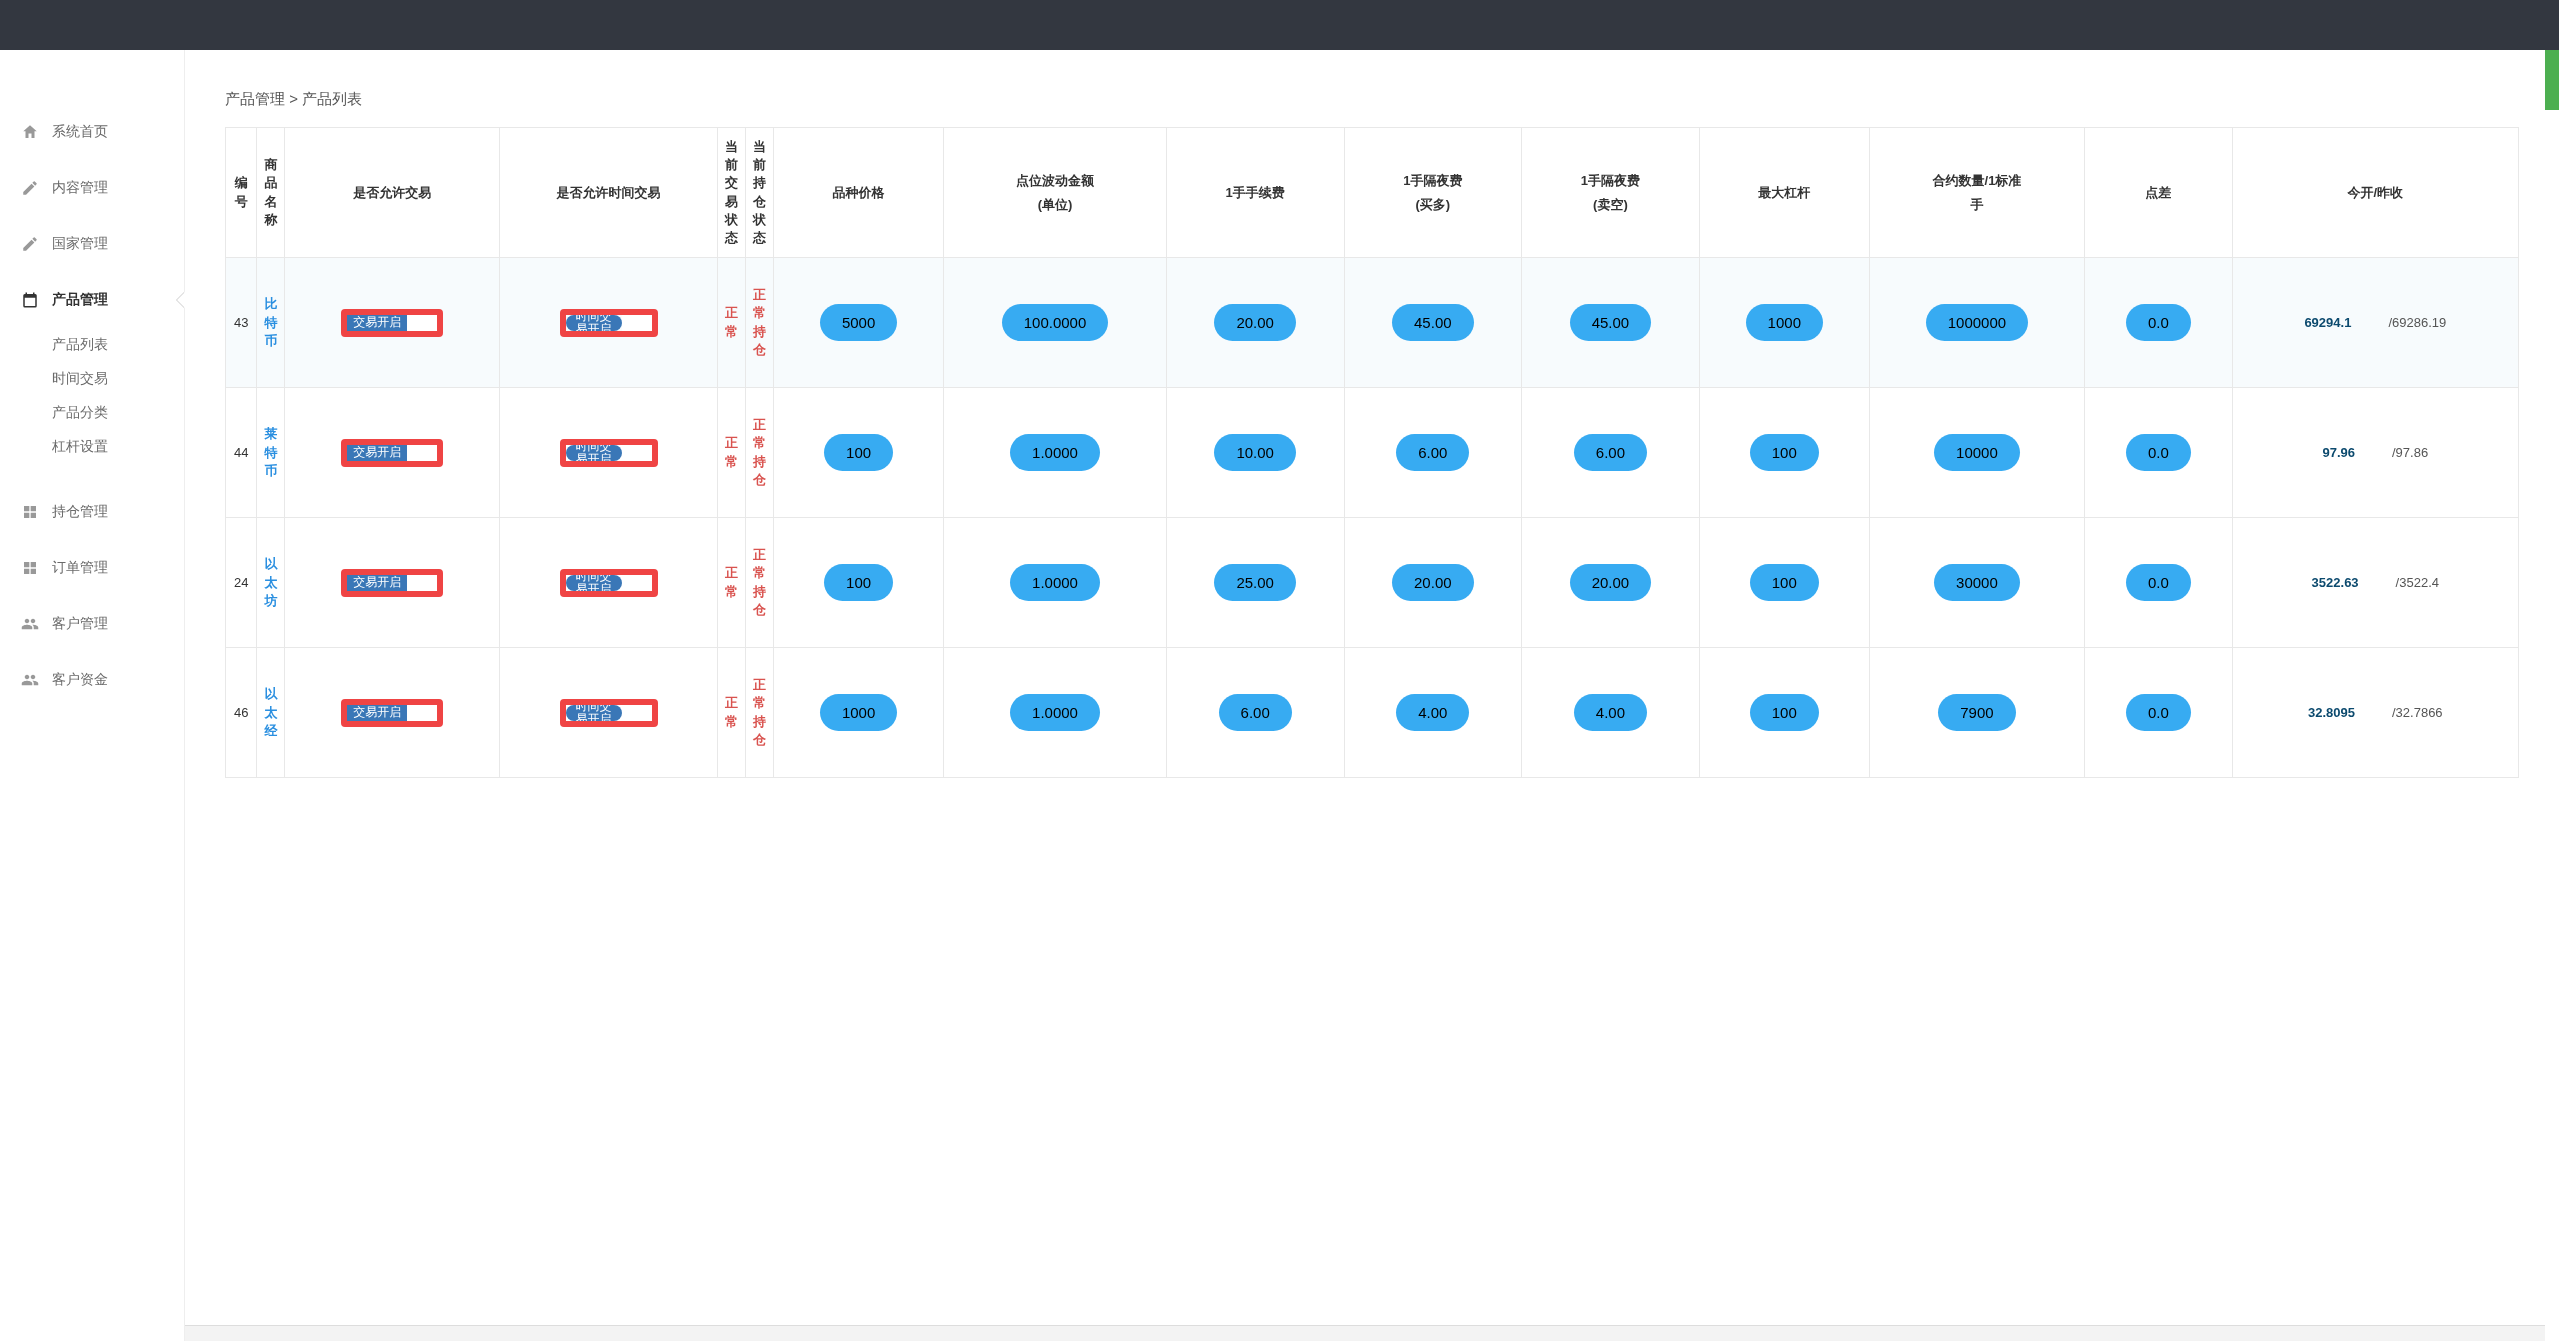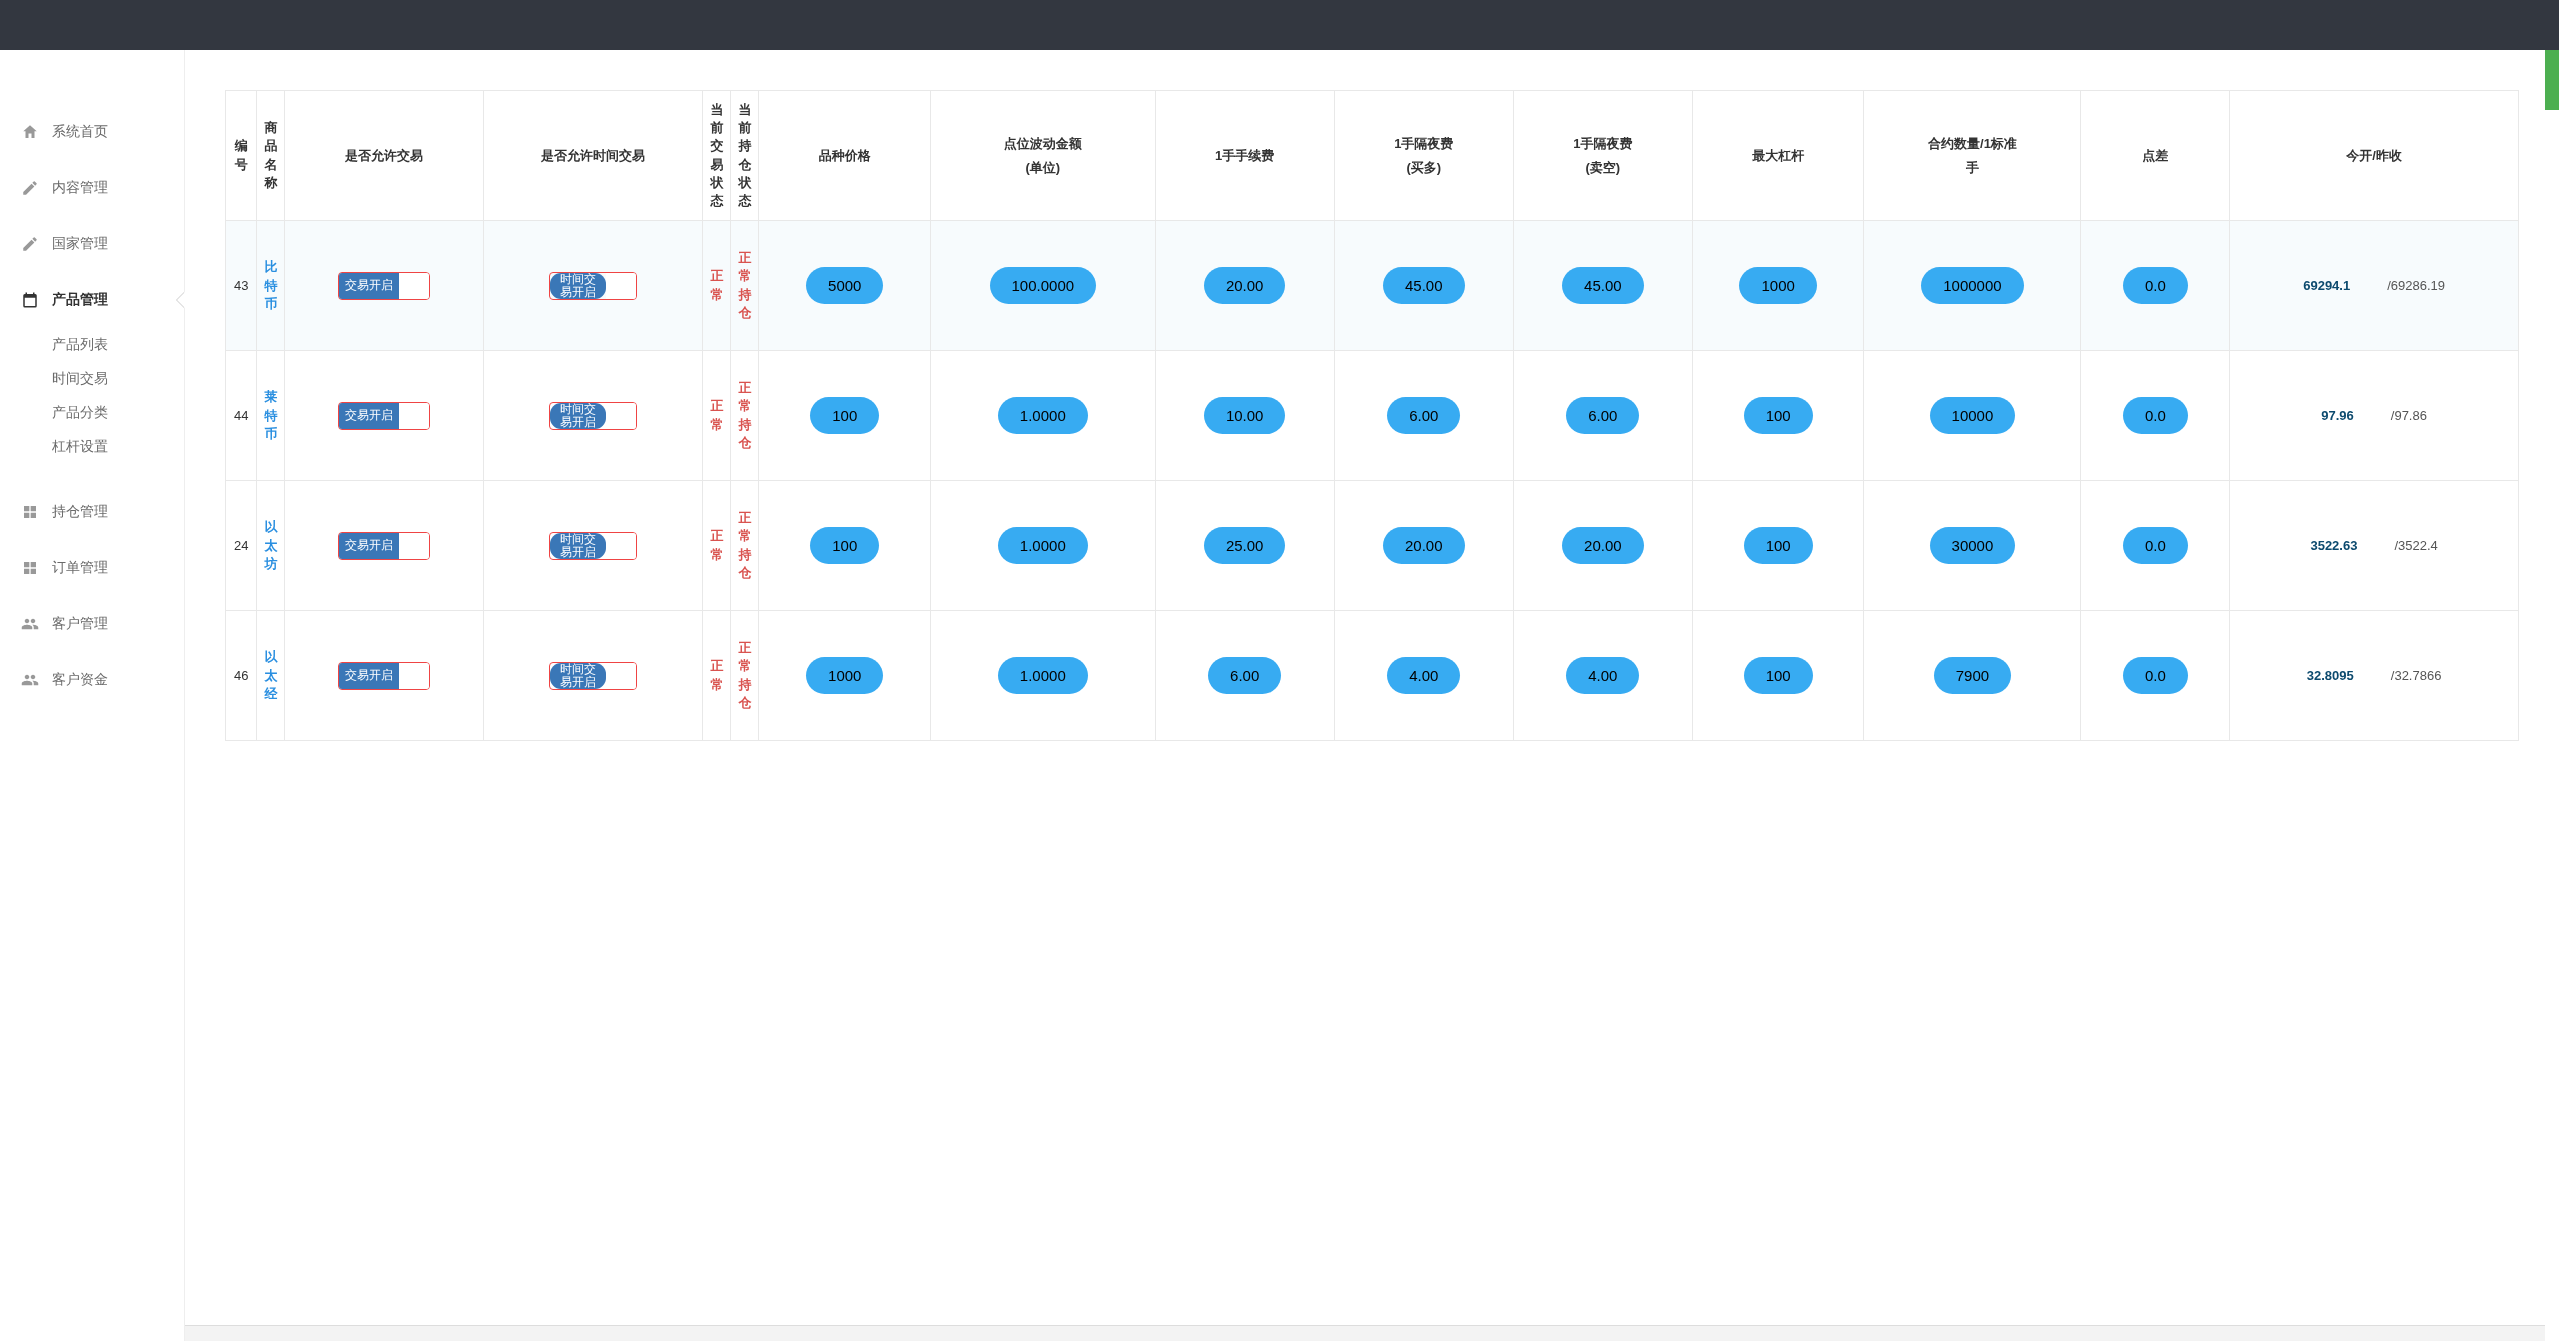--- a/index.html
+++ b/index.html
@@ -27,21 +27,21 @@
     th, td { border: 1px solid #e8e8e8; padding: 10px 8px; text-align: center; vertical-align: middle; font-size: 13px; }
     th { font-weight: bold; color: #333; background: #fff; line-height: 1.8; }
     th.vertical, td.vertical { writing-mode: initial; width: 28px; padding: 10px 4px; }
     th.vertical span, td.vertical span { display: block; line-height: 1.4; }
     tbody tr { height: 130px; }
     tbody tr.shade { background: #f7fbfd; }
     
     .link-blue { color: #2a8fe0; cursor: pointer; font-weight: bold; }
     .red-text { color: #d9534f; font-weight: bold; }
     
-    .toggle-box { display: inline-flex; align-items: stretch; border: 1px solid #ef4444; border-radius: 4px; overflow: hidden; height: 28px; font-size: 12px; }
+    .toggle-box { display: inline-flex; align-items: stretch; border: 6px solid #ef4444; border-radius: 4px; overflow: hidden; height: 28px; font-size: 12px; }
     .toggle-box .on { background: #3a77b7; color: #fff; padding: 4px 6px; display: flex; align-items: center; line-height: 1.1; }
     .toggle-box .off { background: #fff; width: 30px; }
     .toggle-box.wide .on { max-width: 56px; text-align: center; border-radius: 11px; }
     
     .pill { display: inline-block; background: #37abf2; color: #000000; padding: 10px 22px; border-radius: 22px; font-size: 15px; cursor: pointer; min-width: 50px; }
     
     .openclose .open { color: #0c4a6e; font-weight: bold; }
     .openclose .close { color: #555; margin-left: 37px; }
     
     .scroll-edge { position: fixed; right: 0; top: 50px; width: 14px; height: 60px; background: linear-gradient(#4caf50, #4caf50); }
@@ -120,20 +120,25 @@
       <span class="icon">
           <svg viewBox="0 0 24 24" width="18" height="18">
             <path d="M16 11c1.66 0 3-1.34 3-3s-1.34-3-3-3-3 1.34-3 3 1.34 3 3 3zm-8 0c1.66 0 3-1.34 3-3S9.66 5 8 5 5 6.34 5 8s1.34 3 3 3zm0 2c-2.33 0-7 1.17-7 3.5V19h14v-2.5C15 14.17 10.33 13 8 13zm8 0c-.29 0-.62.02-.97.05 1.16.84 1.97 1.97 1.97 3.45V19h6v-2.5c0-2.33-4.67-3.5-7-3.5z"></path>
           </svg>
         </span>
       <span>客户资金</span>
     </div>
   </aside>
 
   <main class="main">
+    <div class="breadcrumb">
+      <span>产品管理</span>
+      <span>&gt;</span>
+      <span>产品列表</span>
+    </div>
 
     <table>
       <thead>
         <tr>
           <th class="vertical">
               <span>编</span>
               <span>号</span>
             </th>
           <th class="vertical">
               <span>商</span>

